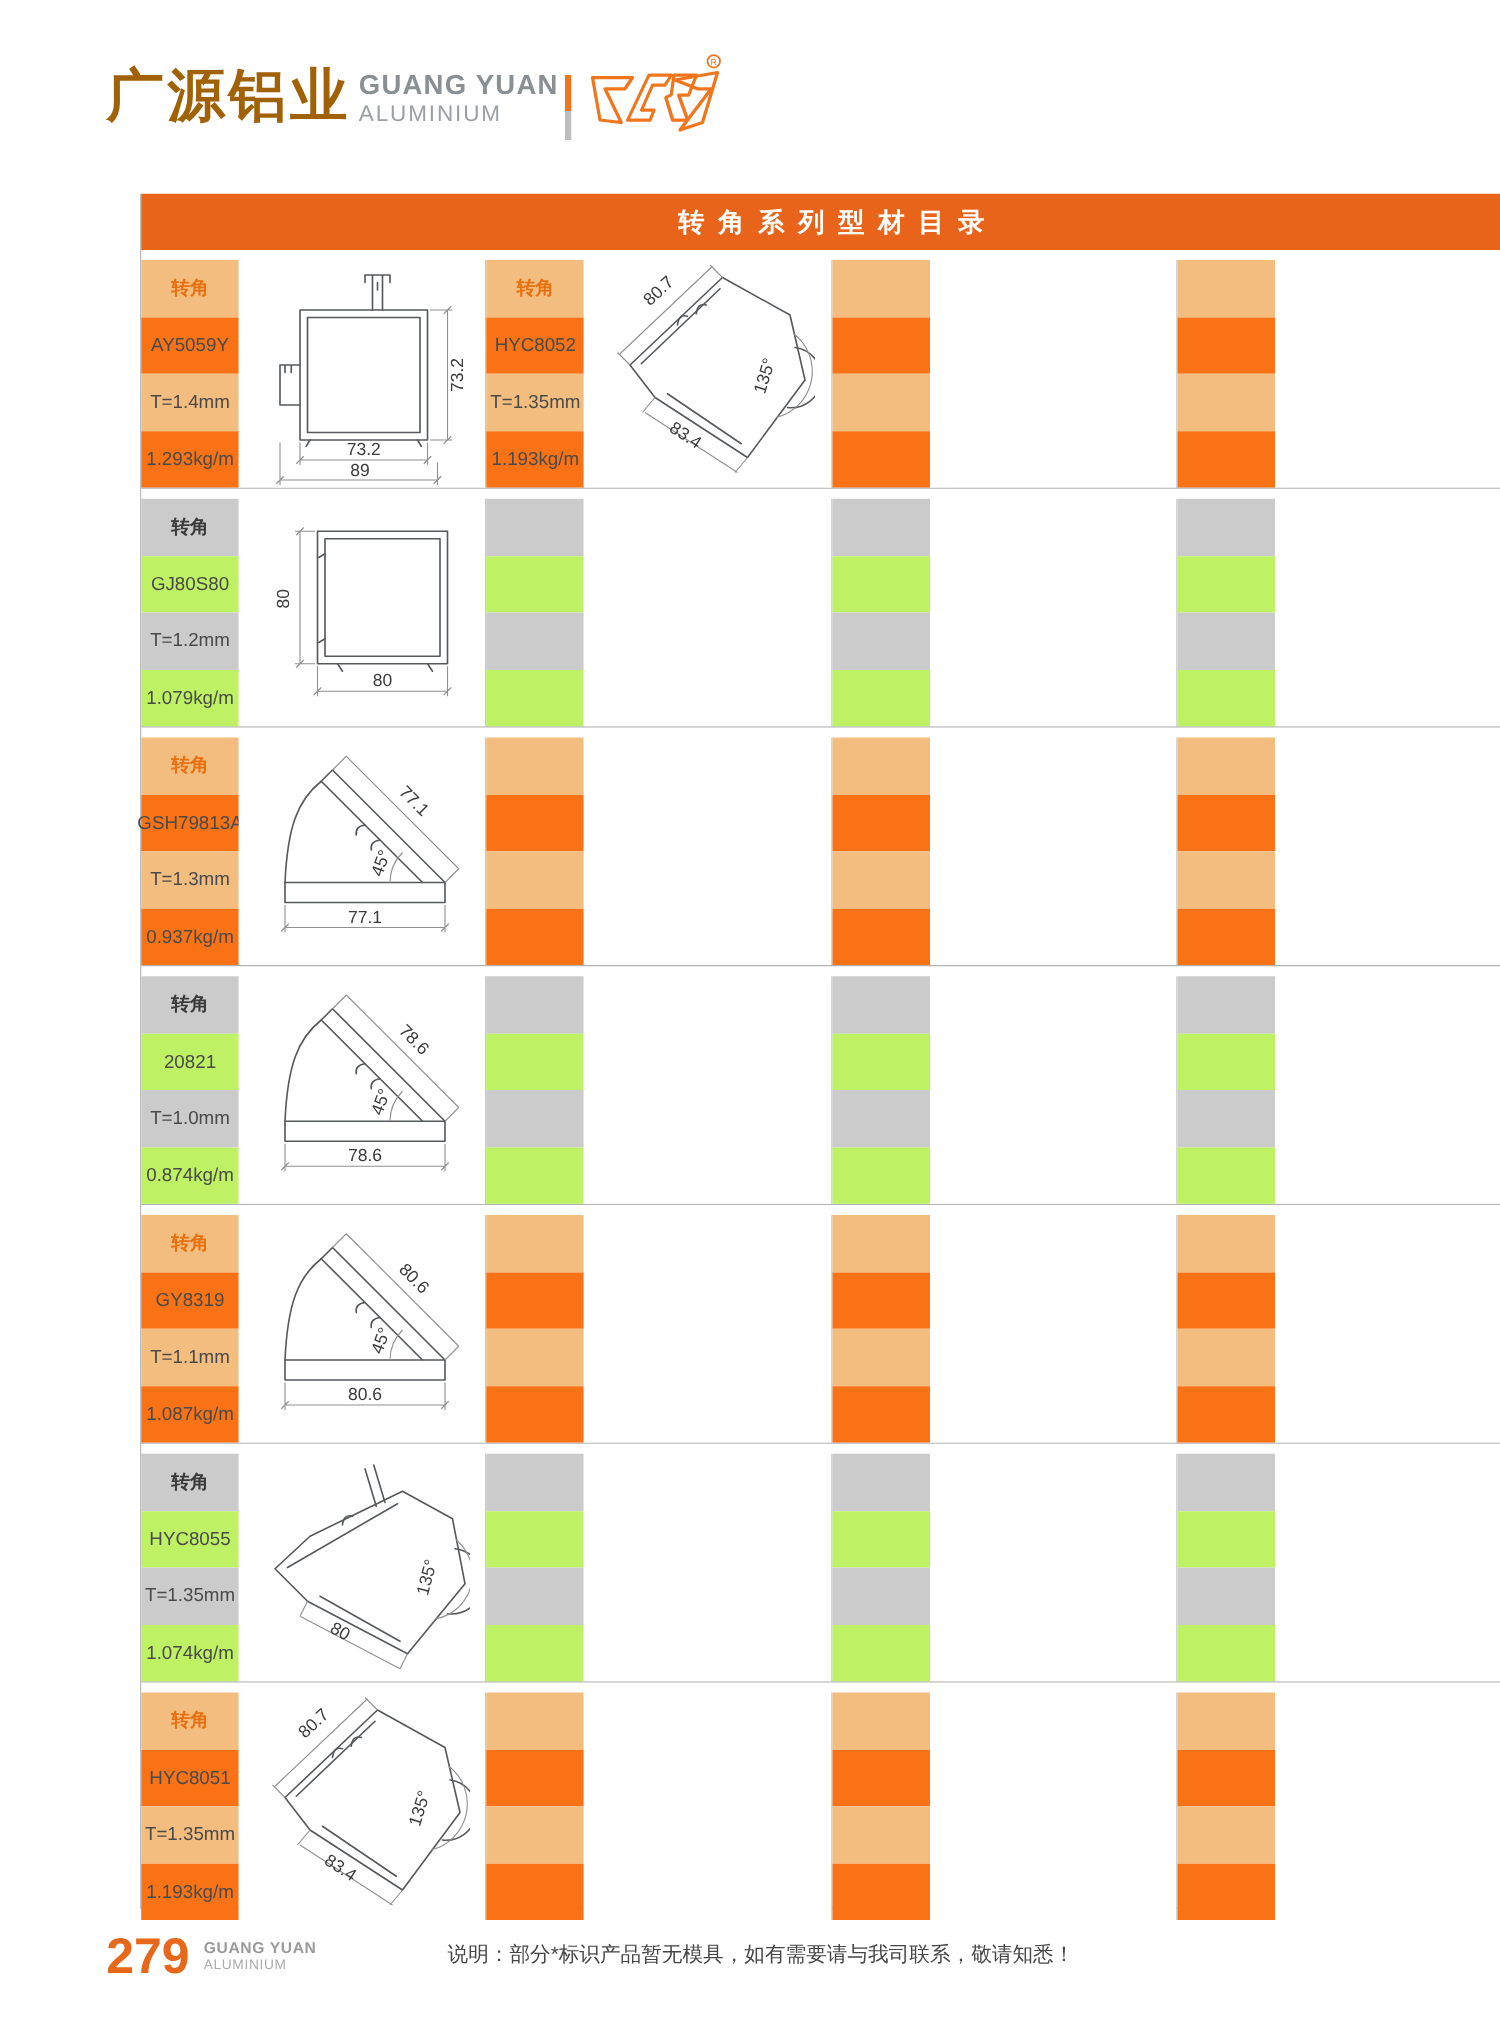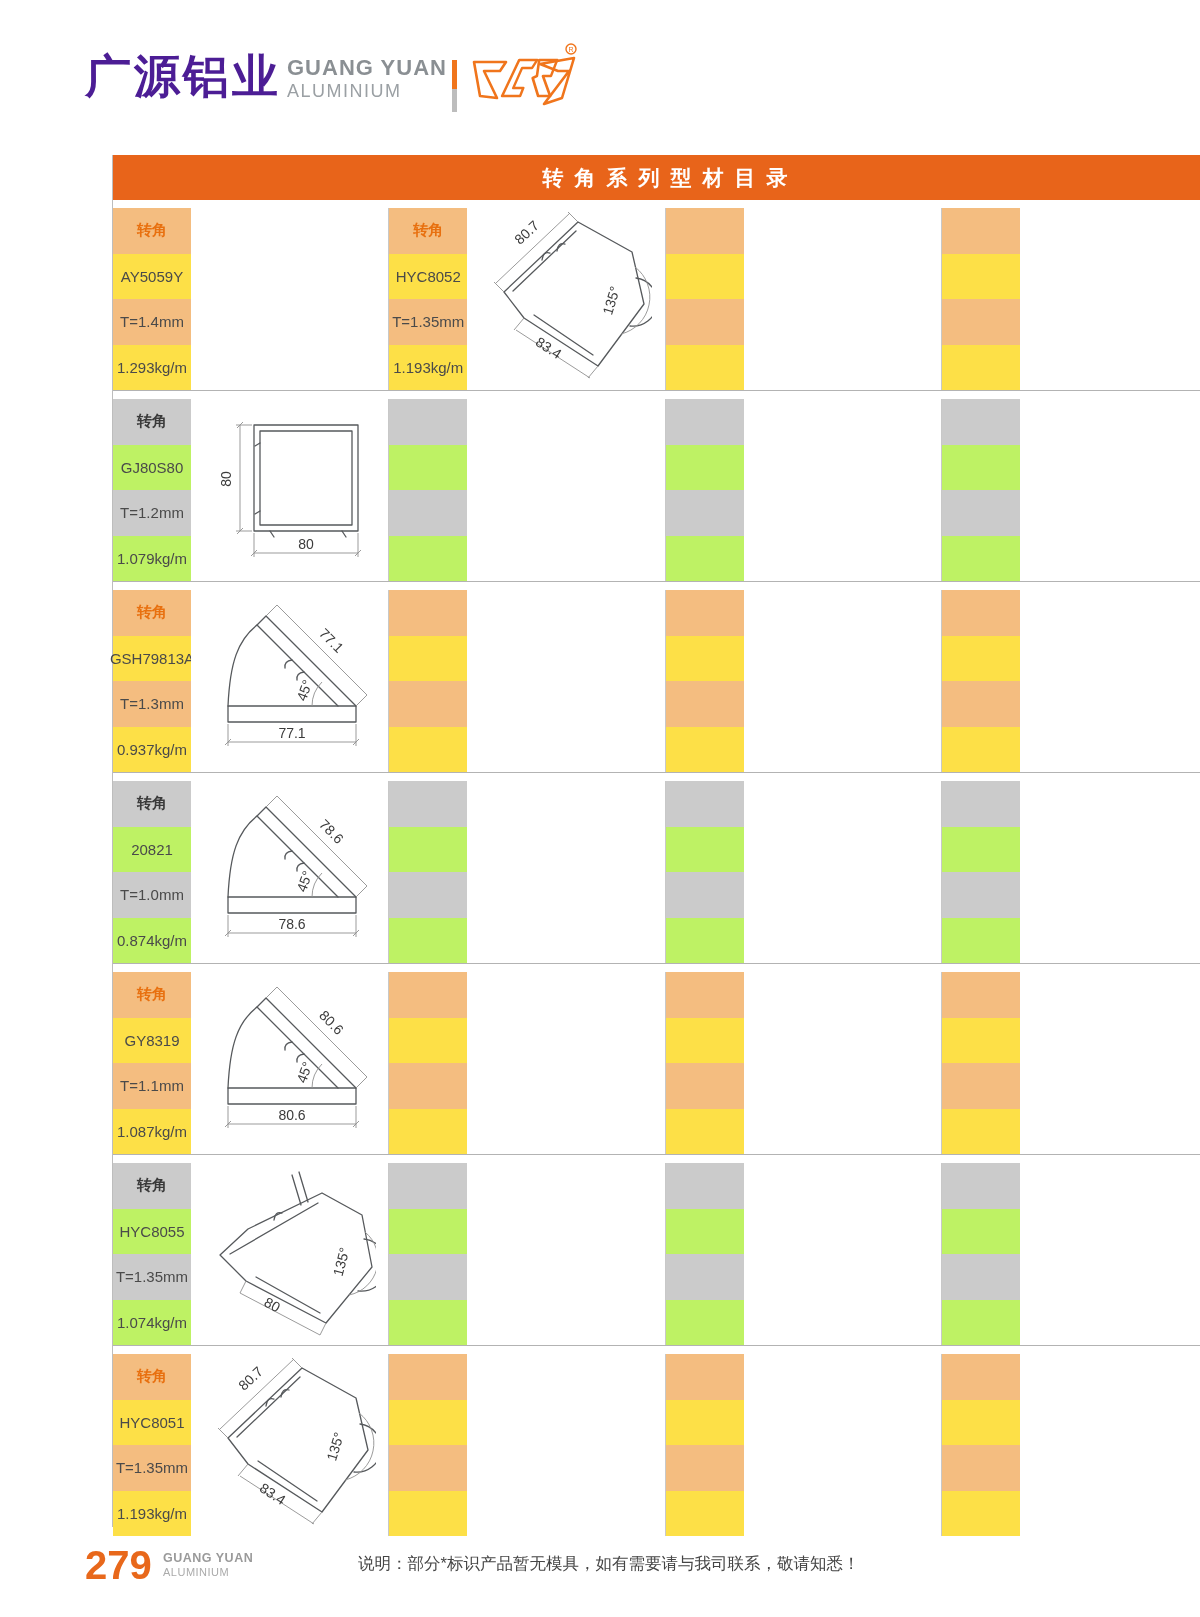--- a/index.html
+++ b/index.html
@@ -1,20 +1,20 @@
 <!DOCTYPE html>
 <html><head>
 <meta charset="utf-8">
 <style>
   * { margin:0; padding:0; box-sizing:border-box; }
   body { background:#ffffff; font-family:"Liberation Sans","DejaVu Sans",sans-serif; }
   .page { position:relative; width:1200px; height:1617px; background:#fff; margin:0 auto; overflow:hidden; }
 
   
-  .brand-cn { position:absolute; left:85px; top:46px; font-size:46px; font-weight:900; color:#4c1d95; letter-spacing:3px; }
+  .brand-cn { position:absolute; left:85px; top:46px; font-size:46px; font-weight:900; color:#a16207; letter-spacing:3px; }
   .brand-en { position:absolute; left:287px; top:56px; line-height:1.05; }
   .brand-en .l1 { font-size:22px; font-weight:bold; color:#8A8F93; letter-spacing:1px; }
   .brand-en .l2 { font-size:18px; color:#9BA0A4; letter-spacing:1.5px; margin-top:3px; }
   .hdr-divider { position:absolute; left:452px; top:60px; width:5px; height:52px;
                  background:linear-gradient(#F0751C 0 55%, #BDBDBD 55% 100%); }
   .cr-logo { position:absolute; left:470px; top:40px; }
 
   
   .catalog { position:absolute; left:112px; top:155px; width:1106px; height:1372px;
              border:1px solid #BDBDBD; border-top:none; background:#fff; }
@@ -23,21 +23,21 @@
   #rows { height:1326px; display:flex; flex-direction:column; }
   .prow { flex:1; display:flex; border-bottom:1px solid #B3B3B3; padding-top:8px; }
   .prow:last-child { border-bottom:none; }
   .slot { flex:1; display:flex; min-width:0; }
   .slot:not(:first-child) { border-left:1px solid #C8C8C8; }
   .labels { width:78px; display:flex; flex-direction:column; }
   .cell { flex:1; display:flex; align-items:center; justify-content:center;
           font-size:15px; color:#4A4A4A; white-space:nowrap; }
   .cell.head { font-weight:bold; }
   .orange.mid   { background:#F4BD80; }
-  .orange.light { background:#fde047; }
+  .orange.light { background:#f97316; }
   .orange.head  { color:#E8700F; }
   .gray.mid     { background:#CBCBCB; }
   .gray.light   { background:#bef264; }
   .gray.head    { color:#3A3A3A; }
   .draw { flex:1; display:flex; align-items:center; justify-content:center; background:#fff; }
 
   
   .profile { stroke:#56595C; stroke-width:1.3; fill:none; stroke-linejoin:round; stroke-linecap:round; }
   .dim { stroke:#909090; stroke-width:0.9; fill:none; }
   .dimtxt { fill:#3B3B3B; font-size:14px; }
@@ -75,20 +75,39 @@
     <div class="title-bar">转角系列型材目录</div>
     <div id="rows">
         <div class="prow">
           <div class="slot">
             <div class="labels">
               <div class="cell orange mid head">转角</div>
               <div class="cell orange light">AY5059Y</div>
               <div class="cell orange mid">T=1.4mm</div>
               <div class="cell orange light">1.293kg/m</div>
             </div>
+            <div class="draw">
+              <svg width="172" height="182" viewBox="0 0 172 182">
+    <g class="profile">
+      <rect x="36" y="40" width="102" height="104"></rect>
+                  <rect x="42" y="46" width="90" height="92"></rect>
+      <path d="M94,40 V12 M102,40 V12 M88,12 H108 M88,12 V18 M108,12 V18 M98,18 V24"></path>
+      <path d="M36,84 H20 V116 H36 M24,84 V90 M29,84 V90"></path>
+      <path d="M44,144 l-3,5 M130,144 l3,5"></path>
+    </g>
+    <g class="dim">
+      <path d="M140,40 H158 M140,144 H158 M154,40 V144 M151,43 l6,-6 M151,147 l6,-6"></path>
+      <path d="M36,146 V164 M138,146 V164 M36,160 H138 M33,163 l6,-6 M135,163 l6,-6"></path>
+      <path d="M20,146 V180 M146,162 V180 M20,176 H146 M17,179 l6,-6 M143,179 l6,-6"></path>
+    </g>
+    <text class="dimtxt" text-anchor="middle" x="166" y="92" transform="rotate(-90 166 92)">73.2</text>
+    <text class="dimtxt" text-anchor="middle" x="87" y="156">73.2</text>
+    <text class="dimtxt" text-anchor="middle" x="84" y="173">89</text>
+  </svg>
+            </div>
           </div>
           <div class="slot">
             <div class="labels">
               <div class="cell orange mid head">转角</div>
               <div class="cell orange light">HYC8052</div>
               <div class="cell orange mid">T=1.35mm</div>
               <div class="cell orange light">1.193kg/m</div>
             </div>
             <div class="draw">
               <svg width="172" height="182" viewBox="0 0 172 182">

